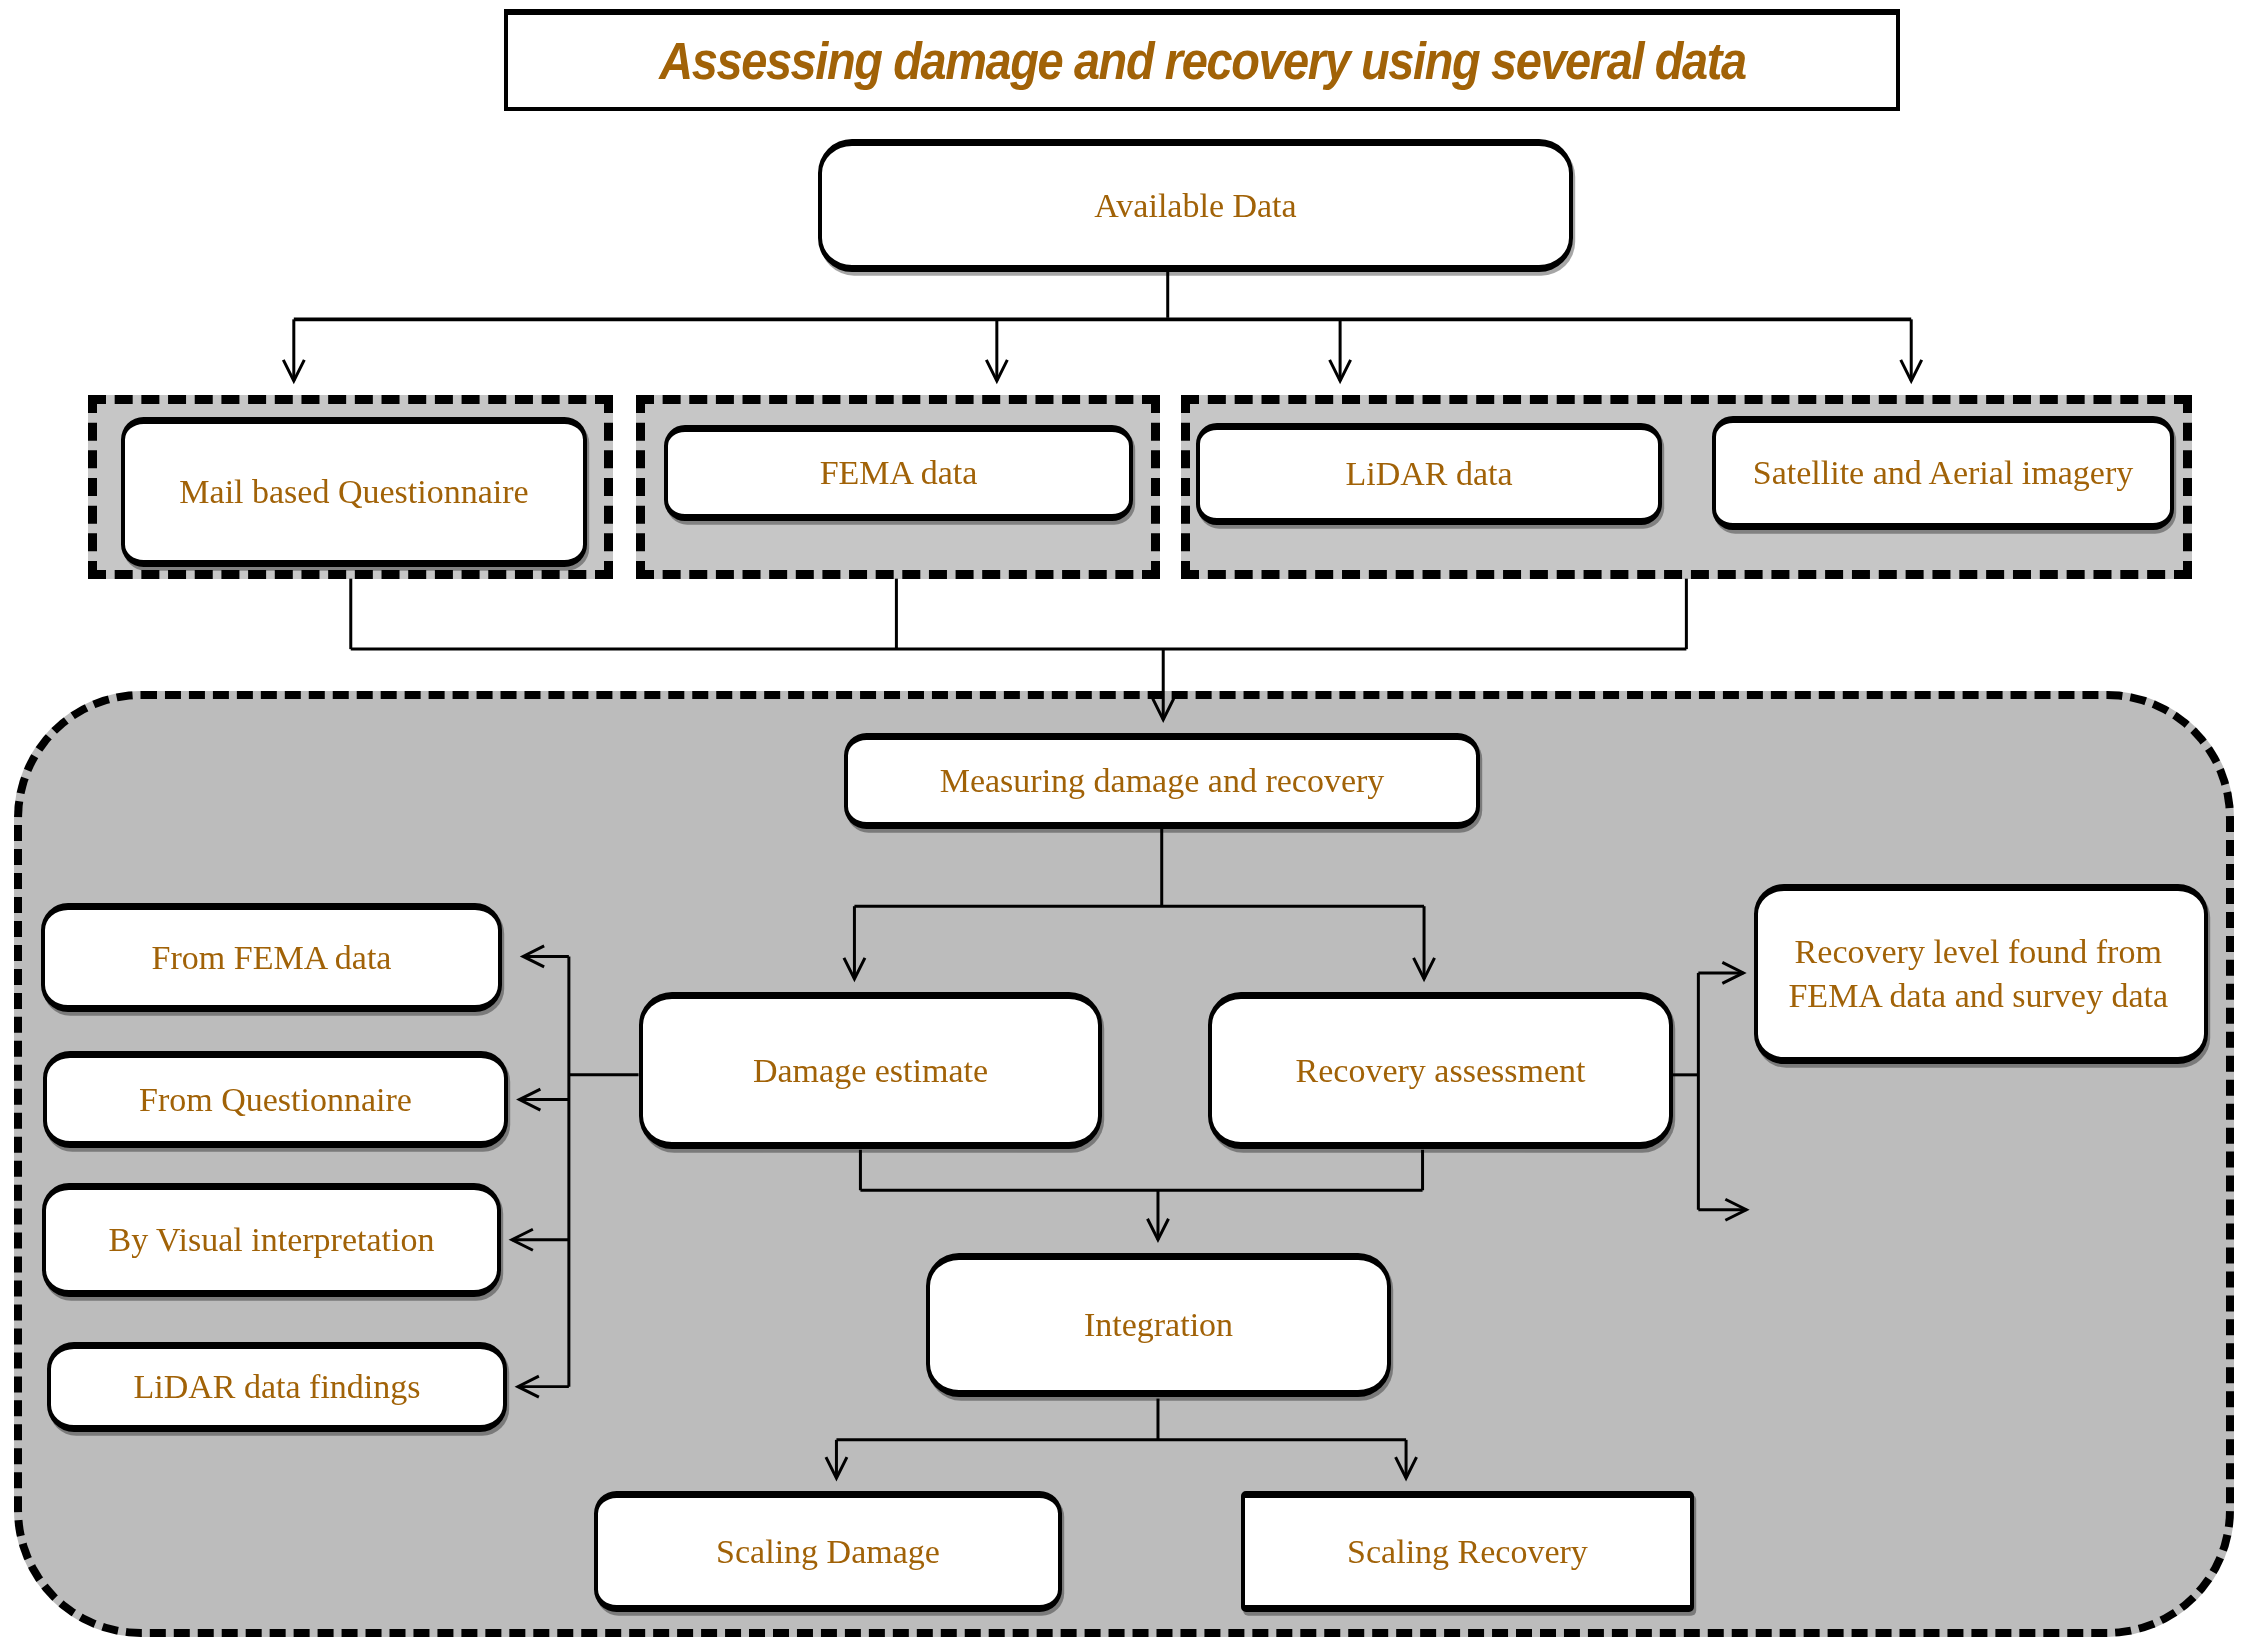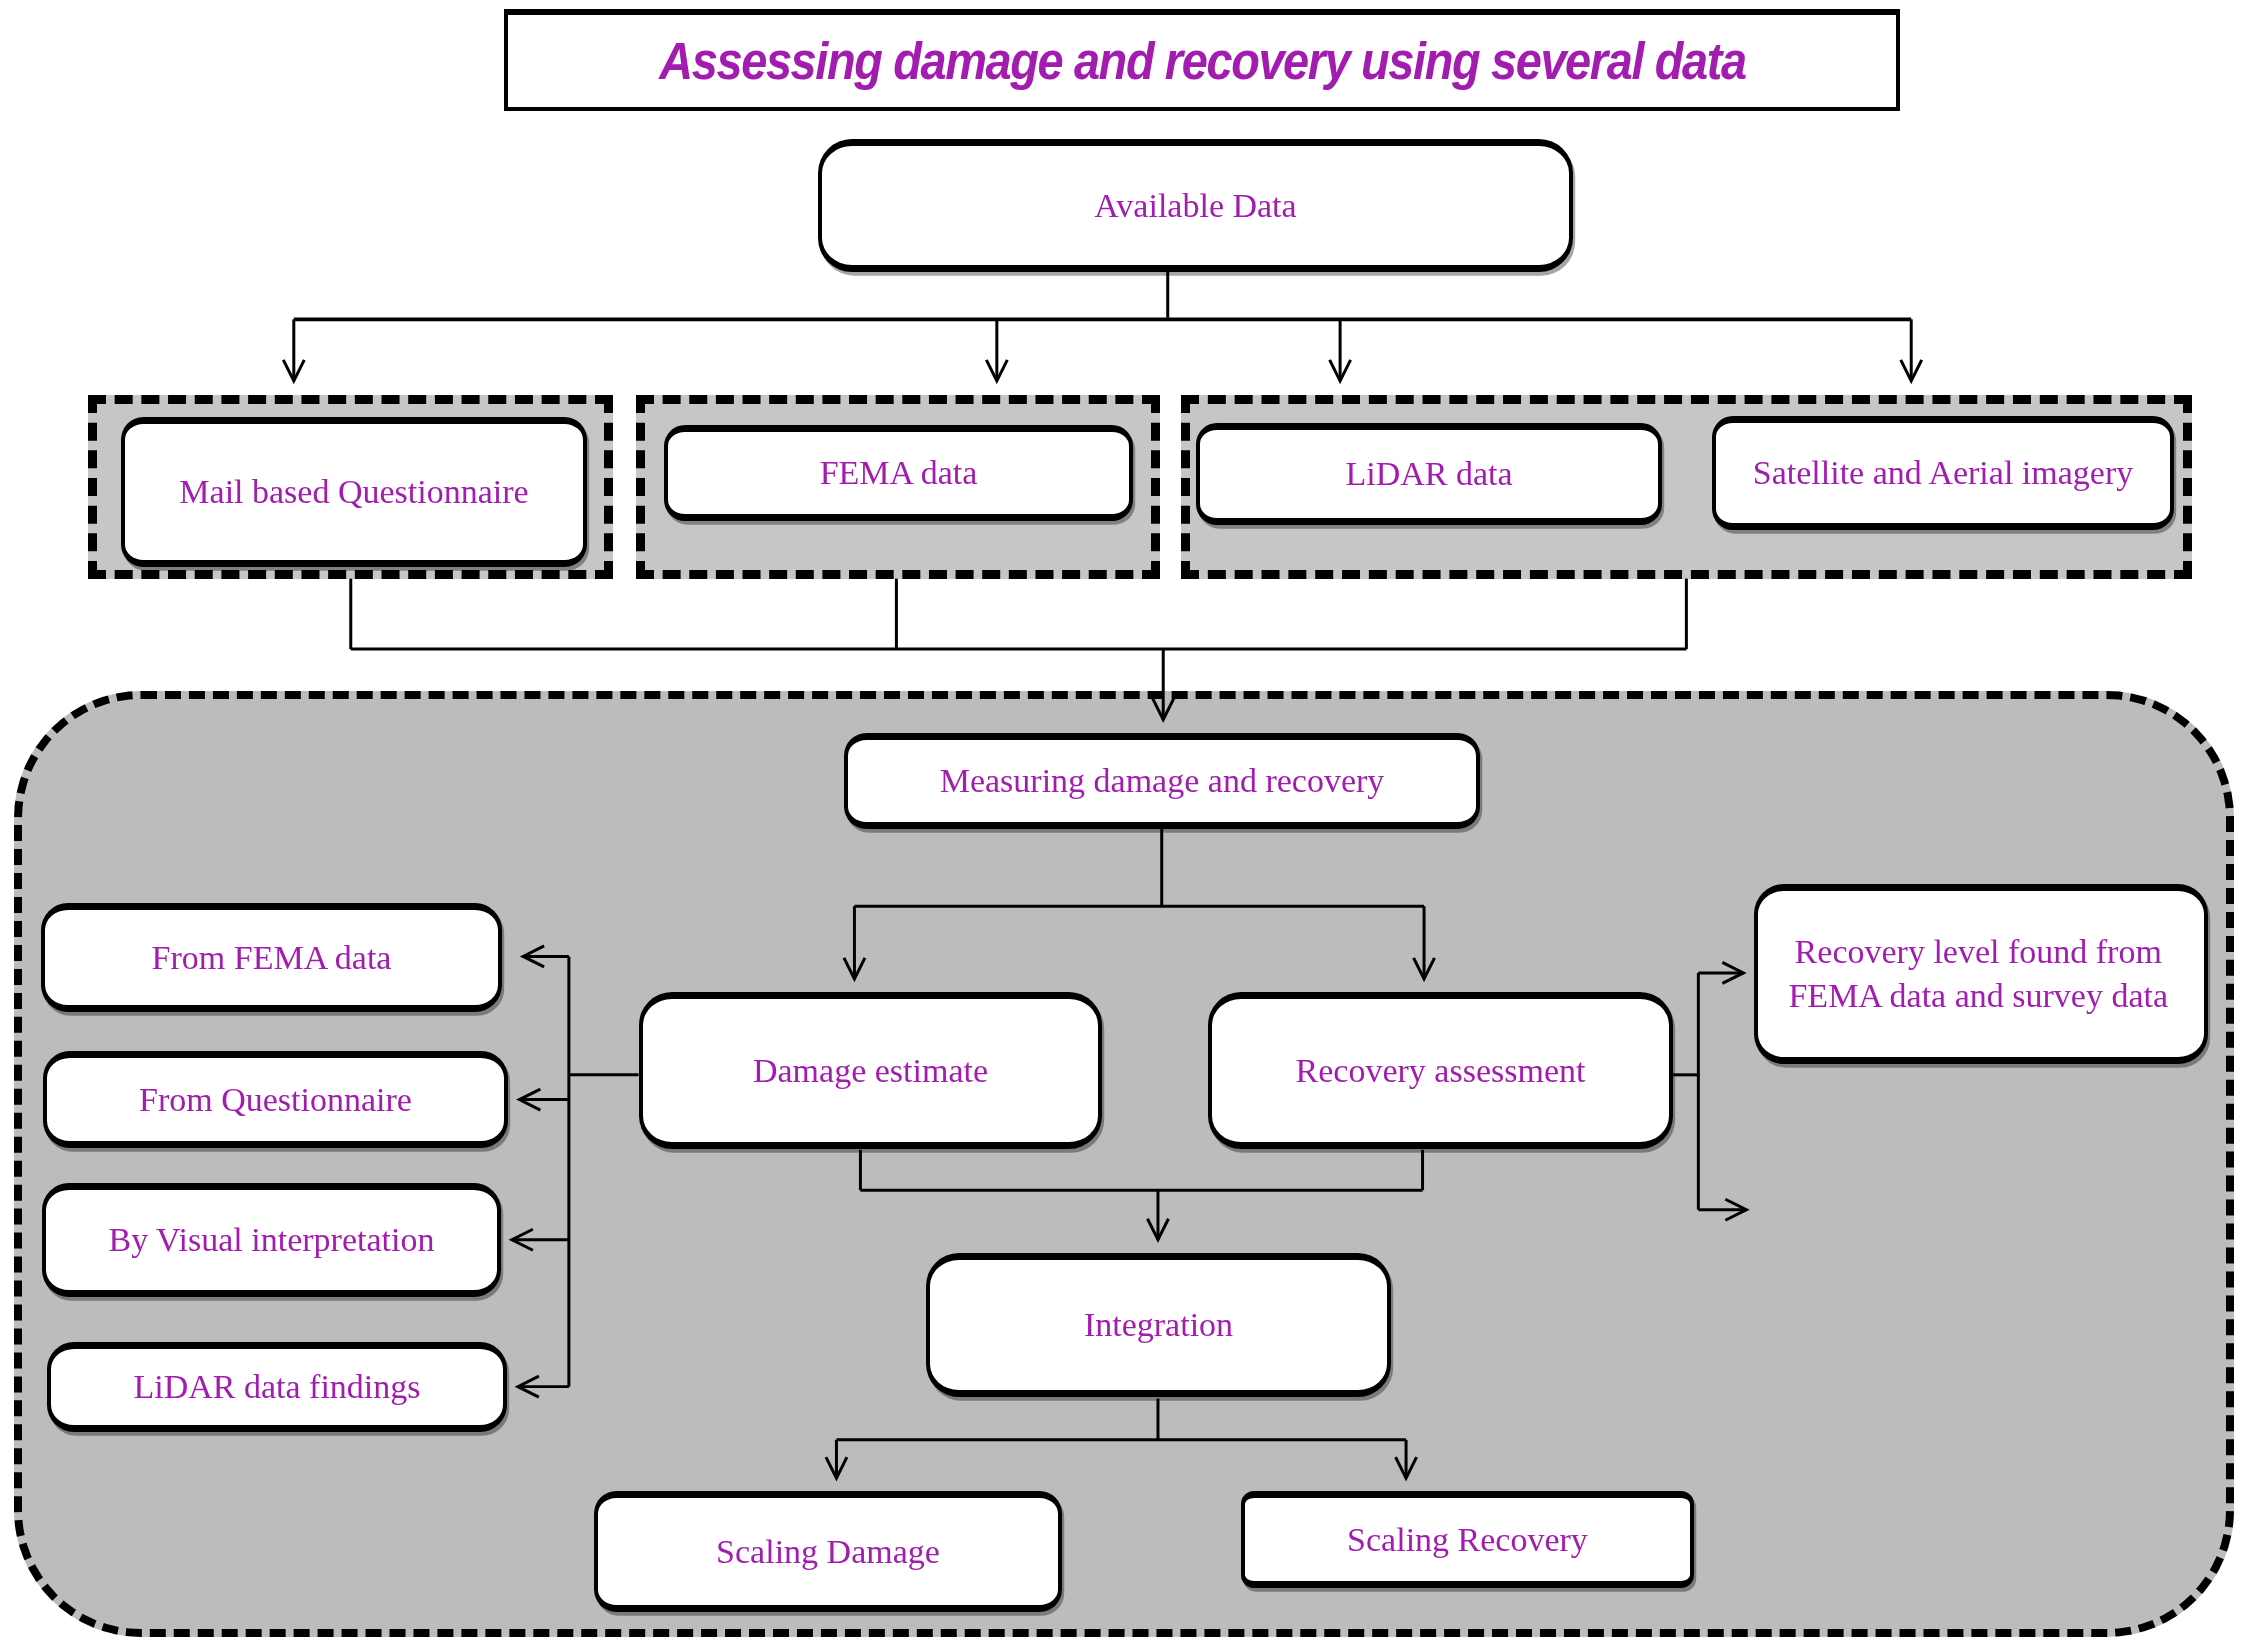--- a/index.html
+++ b/index.html
@@ -1,21 +1,21 @@
 <!DOCTYPE html>
 <html style="font-size:12px"><head>
 <meta charset="utf-8">
 <style>
   html,body{margin:0;padding:0;background:#ffffff;}
   .canvas{
     position:relative;
     width:2250px;height:1649px;
     background:#ffffff;
     font-family:"Liberation Serif","DejaVu Serif",serif;
-    color:#a21caf;
+    color:#a16207;
     overflow:hidden;
   }
   .box{
     position:absolute;
     box-sizing:border-box;
     background:#ffffff;
     border:4.5px solid #000;
     border-top-width:7.5px;
     border-bottom-width:7.5px;
     border-radius:25.5px;
@@ -124,21 +124,21 @@
   <div class="box" style="left:1754px;top:884px;width:454px;height:180px;border-radius:30px;padding-left:8px;">
     <span>Recovery level found from FEMA data and survey data</span>
   </div>
 
   <div class="box" style="left:926px;top:1253px;width:465px;height:144px;border-radius:33px;">
     <span>Integration</span>
   </div>
   <div class="box" style="left:594px;top:1491px;width:468px;height:121px;border-radius:22.5px;">
     <span>Scaling Damage</span>
   </div>
-  <div class="box" style="left:1241px;top:1491px;width:453px;height:97px;border-radius:13px;">
+  <div class="box" style="left:1241px;top:1491px;width:453px;height:121px;border-radius:5px;">
     <span>Scaling Recovery</span>
   </div>
 
   <svg class="connectors" width="2250" height="1649" viewBox="0 0 3002 2200">
     <defs>
       <marker id="ah" markerUnits="userSpaceOnUse" markerWidth="60" markerHeight="60" refX="0" refY="0" orient="auto" style="overflow:visible;">
         <path d="M -28,-14 L 0,0 L -28,14" fill="none" stroke="#000" stroke-width="4"></path>
       </marker>
     </defs>
     <g stroke="#000" stroke-width="4" fill="none">

